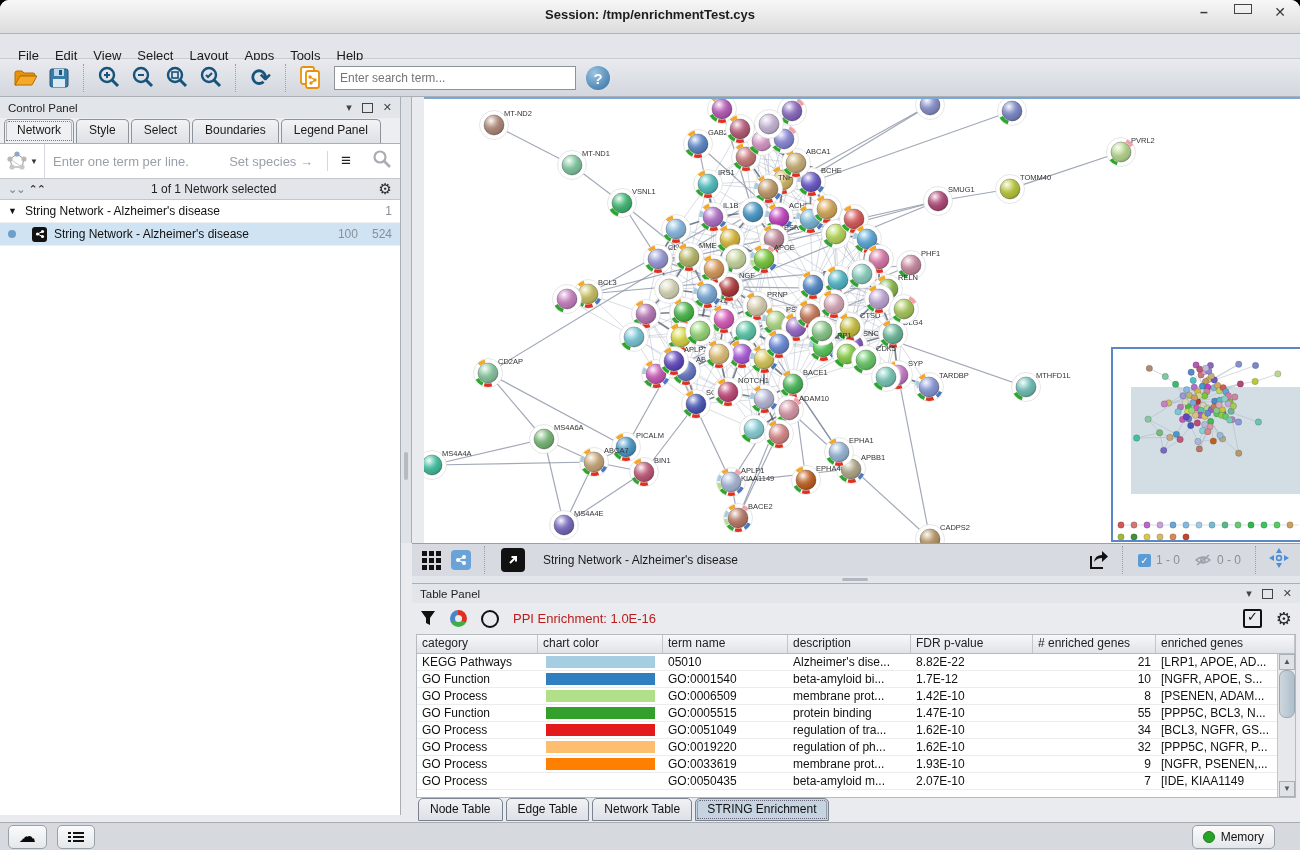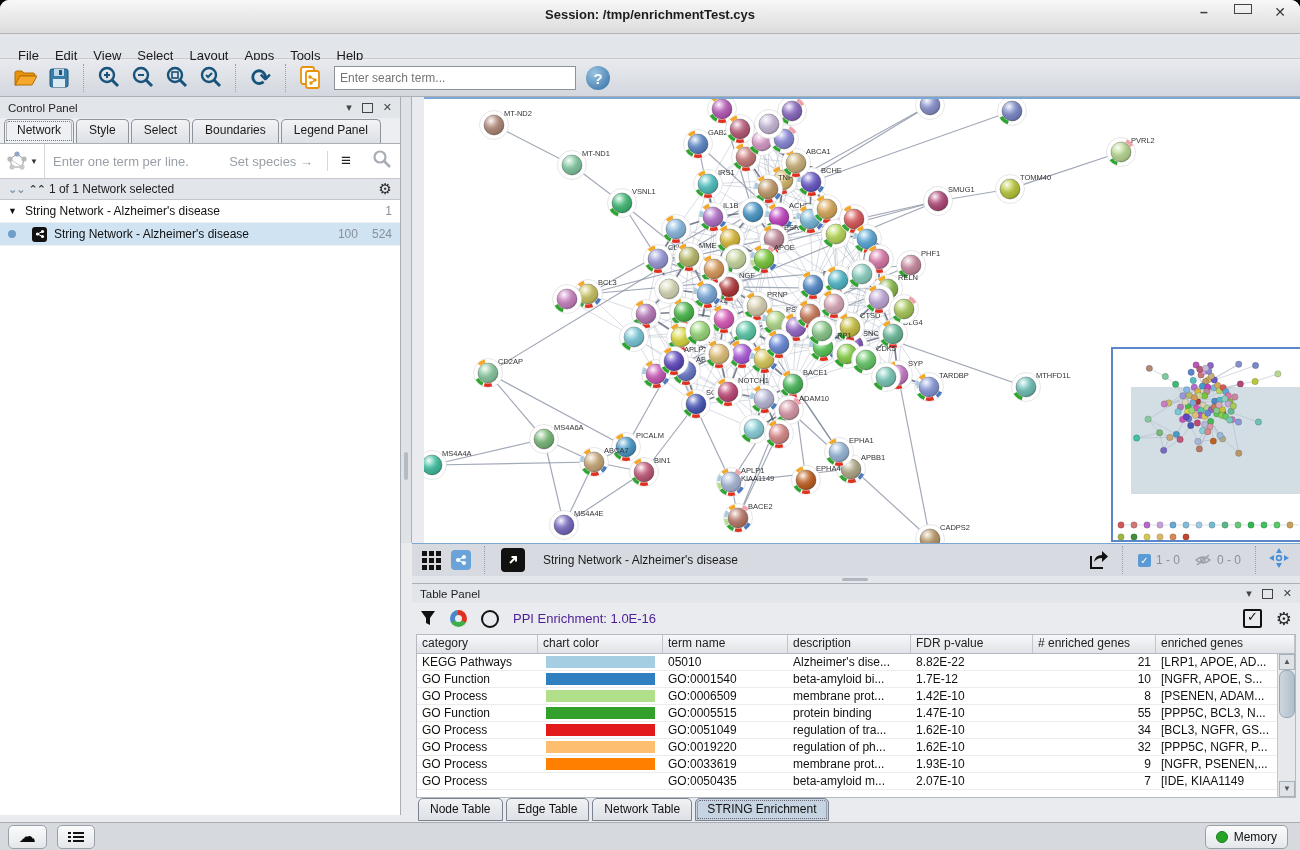--- a/index.html
+++ b/index.html
@@ -36,21 +36,21 @@
   .cp-tab.active{background:#eef0f3;outline:1px dotted #777;outline-offset:-3px;}
   #string-row{position:absolute;left:0;top:46px;width:100%;height:36px;background:#fff;border-top:1px solid #aab0b8;border-bottom:1px solid #c3c7cd;display:flex;align-items:center;box-sizing:border-box;}
   #string-logo{width:44px;height:100%;display:flex;align-items:center;justify-content:center;border-right:1px solid #d4d7db;gap:2px;}
   #string-input{flex:1;font-size:13px;color:#9aa0a8;padding-left:8px;display:flex;justify-content:space-between;}
   #string-input .species{color:#9aa0a8;padding-right:14px;}
   #string-menu{width:36px;text-align:center;font-size:17px;color:#222;border-left:1px solid #d4d7db;}
   #string-search{width:36px;text-align:center;}
   #net-count-row{position:absolute;left:0;top:82px;width:100%;height:21px;background:#e2e5ea;border-bottom:1px solid #c3c7cd;
     display:flex;align-items:center;font-size:12px;color:#222;box-sizing:border-box;padding:0 8px;} 
   .chevrons{color:#7a90a8;font-weight:bold;font-size:11px;letter-spacing:-1px;margin-right:4px;}
-  #net-count-row .count-label{flex:1;}
+  #net-count-row .count-label{flex:1;text-align:center;}
   .gear{font-size:15px;color:#2a2a2a;}
   #net-tree{position:absolute;left:0;top:103px;width:100%;bottom:0;background:#fff;}
   .tree-row{height:23px;display:flex;align-items:center;font-size:12px;color:#111;box-sizing:border-box;padding:0 8px;border-bottom:1px solid #f0f0f0;}
   .tree-row .right-num{color:#8a8f98;margin-left:14px;}
   .tree-row.selected{background:#cfe3f3;}
   .tri{font-size:9px;margin-right:8px;color:#111;}
   .bullet{width:8px;height:8px;border-radius:50%;background:#6f9fc8;margin-right:16px;}
   .share-badge{width:15px;height:15px;background:#111;border-radius:3px;margin-right:7px;display:flex;align-items:center;justify-content:center;}
   .tree-label{flex:1;}
   
@@ -70,21 +70,21 @@
   .badge{display:flex;align-items:center;gap:5px;font-size:12px;color:#8a8f98;margin:0 7px;}
   .chk-blue{width:13px;height:13px;background:#5b9bd5;border-radius:2px;color:#fff;font-size:10px;display:flex;align-items:center;justify-content:center;}
   .compass{margin:0 4px;}
   
   #h-splitter{position:absolute;left:412px;top:576px;width:888px;height:7px;background:#e3e6ea;}
   #h-splitter .handle{position:absolute;left:430px;top:2px;width:26px;height:3px;border-radius:2px;background:#b2b7bf;}
   
   #table-panel{position:absolute;left:412px;top:583px;width:888px;height:232px;background:#e9ebee;border-top:1px solid #aab0b8;box-sizing:border-box;}
   #tp-header{height:19px;background:#e2e5ea;display:flex;align-items:center;padding:0 8px;gap:48px;}
   #tp-toolbar{height:31px;display:flex;align-items:center;padding:0 8px;gap:14px;}
-  #ppi-label{font-size:13px;color:#4c1d95;}
+  #ppi-label{font-size:13px;color:#b91c1c;}
   .donut{width:17px;height:17px;border-radius:50%;background:conic-gradient(#e03020 0 33%,#3fae49 33% 66%,#4a86c8 66% 100%);position:relative;}
   .donut:after{content:"";position:absolute;left:5px;top:5px;width:7px;height:7px;border-radius:50%;background:#e9ebee;}
   .ring{width:14px;height:14px;border-radius:50%;border:2.5px solid #111;}
   .tp-right{margin-left:auto;display:flex;gap:14px;align-items:center;}
   .chkbox{width:15px;height:15px;border:2px solid #111;border-radius:2px;color:#111;font-size:13px;font-weight:bold;line-height:11px;text-align:center;}
   #tbl{position:absolute;left:4px;top:50px;right:4px;height:162px;background:#fff;border:1px solid #b5b9c0;overflow:hidden;}
   .tgrid{display:grid;grid-template-columns:121px 125px 125px 123px 122px 123px auto;}
   #tbl-head{height:18px;background:linear-gradient(#f7f8fa,#e0e2e7);border-bottom:1px solid #b5b9c0;}
   #tbl-head div{font-size:12px;color:#222;padding:1px 5px;border-right:1px solid #c2c5cb;overflow:hidden;white-space:nowrap;}
   #tbl-body{position:absolute;top:19px;left:0;right:17px;bottom:0;overflow:hidden;}
@@ -96,21 +96,21 @@
   .sb-arrow{position:absolute;left:1px;width:14px;height:14px;background:#dfe2e6;border:1px solid #aab0b8;color:#555;font-size:8px;text-align:center;line-height:13px;}
   #tbl-thumb{position:absolute;left:1px;top:16px;width:14px;height:46px;background:linear-gradient(90deg,#cfd6dd,#aebfcd);border:1px solid #9aa6b2;border-radius:7px;}
   #tp-tabs{position:absolute;left:6px;top:214px;display:flex;gap:3px;}
   .tp-tab{border:1px solid #7a8290;border-radius:5px 5px 0 0;background:linear-gradient(#f0f2f4,#dde0e5);font-size:12px;color:#111;padding:3px 11px 4px;}
   .tp-tab.active{background:#c6d4e2;outline:1px dotted #667;outline-offset:-3px;}
   
   #statusbar{position:absolute;left:0;top:822px;width:1300px;height:28px;background:#d6dade;border-top:1px solid #a8adb4;
     display:flex;align-items:center;padding:0 8px;box-sizing:border-box;}
   .sbtn{height:22px;border:1px solid #9aa0a8;border-radius:5px;background:linear-gradient(#fbfbfc,#e4e7ea);
     display:flex;align-items:center;justify-content:center;padding:0 10px;margin-right:10px;}
-  #memory-btn{margin-left:auto;margin-right:4px;}
+  #memory-btn{margin-left:auto;margin-right:17px;}
   #memory-btn .dot{width:10px;height:10px;border-radius:50%;background:#27a427;margin-right:6px;border:1px solid #1d7d1d;}
   #memory-btn span{font-size:12px;color:#111;}
   .cloud-glyph{font-size:17px;color:#0a0a0a;line-height:1;}
   svg text{font-family:"Liberation Sans","DejaVu Sans",sans-serif;}
 </style>
 </head>
 <body>
 
 <div id="window">
 

